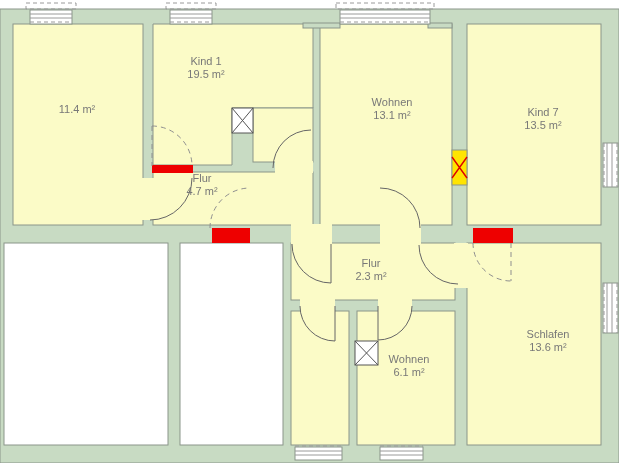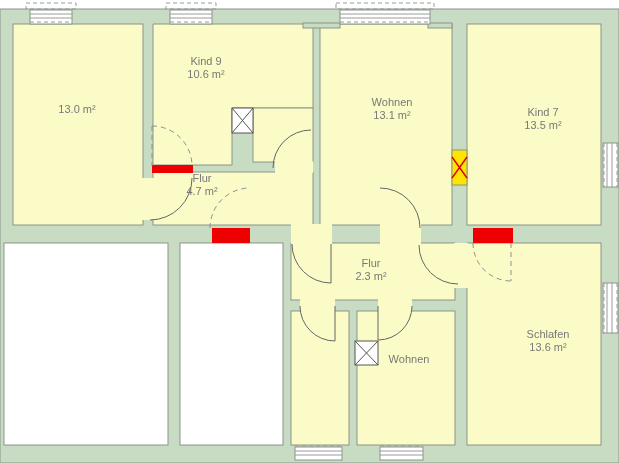--- a/index.html
+++ b/index.html
@@ -113,43 +113,44 @@
     <rect x="232" y="108" width="21" height="25" fill="#ffffff" stroke="#555555" stroke-width="1"></rect>
     <path d="M232,108 L253,133 M253,108 L232,133" stroke="#555555" stroke-width="1" fill="none"></path>
   </g>
   <g>
     <rect x="355" y="341" width="23" height="24" fill="#ffffff" stroke="#555555" stroke-width="1"></rect>
     <path d="M355,341 L378,365 M378,341 L355,365" stroke="#555555" stroke-width="1" fill="none"></path>
   </g>
 </svg>
 
 <div class="lbl" style="left:22px;top:103px">
-  <div>13.0 m²</div>
+  <div>11.4 m²</div>
 </div>
 <div class="lbl" style="left:151px;top:55px">
-  <div>Kind 9</div>
-  <div>10.6 m²</div>
+  <div>Kind 1</div>
+  <div>19.5 m²</div>
 </div>
 <div class="lbl" style="left:337px;top:96px">
   <div>Wohnen</div>
   <div>13.1 m²</div>
 </div>
 <div class="lbl" style="left:488px;top:106px">
   <div>Kind 7</div>
   <div>13.5 m²</div>
 </div>
 <div class="lbl" style="left:147px;top:172px">
   <div>Flur</div>
   <div>4.7 m²</div>
 </div>
 <div class="lbl" style="left:316px;top:257px">
   <div>Flur</div>
   <div>2.3 m²</div>
 </div>
 <div class="lbl" style="left:354px;top:353px">
   <div>Wohnen</div>
+  <div>6.1 m²</div>
 </div>
 <div class="lbl" style="left:493px;top:328px">
   <div>Schlafen</div>
   <div>13.6 m²</div>
 </div>
 
 </div>
 
 </body></html>

